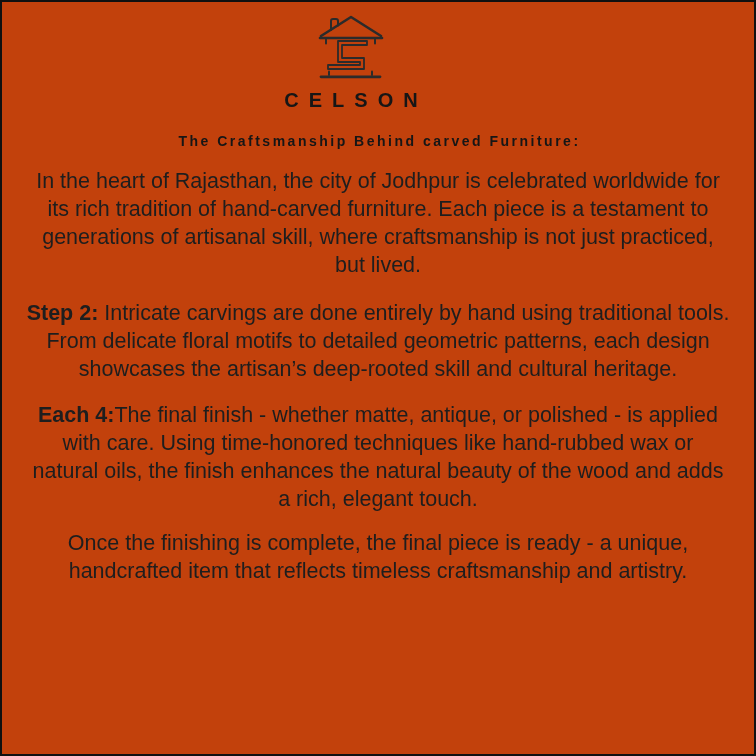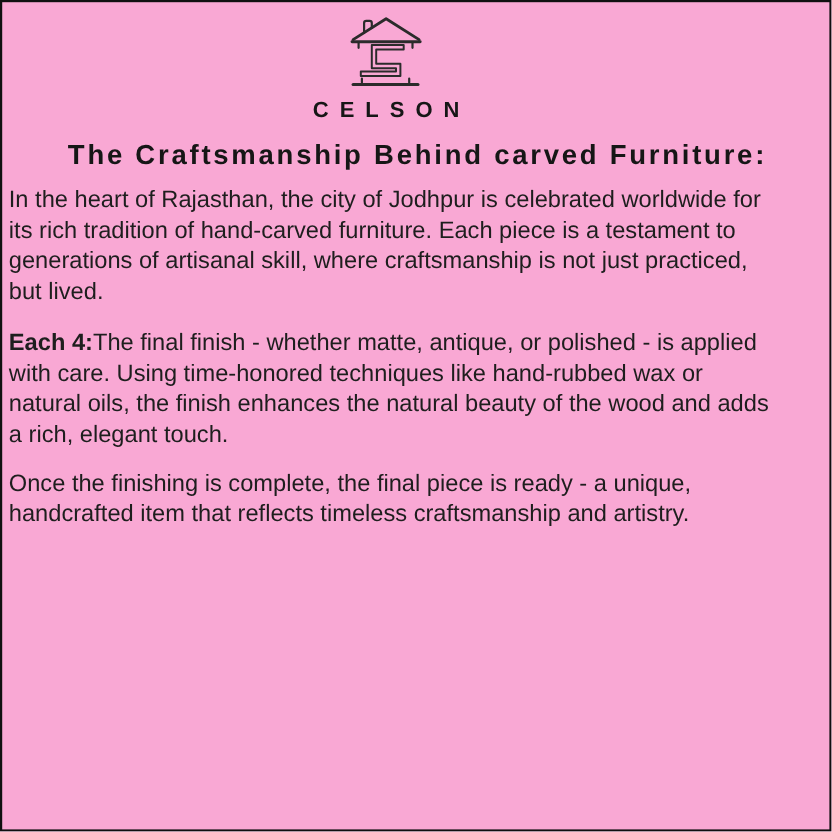--- a/index.html
+++ b/index.html
@@ -1,40 +1,40 @@
 <!DOCTYPE html>
 <html><head>
 <meta charset="utf-8">
 <style>
   html,body { margin:0; padding:0; background:#ffffff; }
   .poster {
     position:relative;
     width:756px; height:756px;
     box-sizing:border-box;
     border:2px solid #101010;
-    background:#f9a8d4;
+    background:#c2410c;
     font-family:"Liberation Sans", sans-serif;
     color:#1e1e1e;
     padding:10px 6px 0 6px;
     overflow:hidden;
   }
   .brand-block { text-align:center; transform:translateX(-27px); }
   .logo-svg { display:block; margin:0 auto; }
   .brand-name {
     font-weight:700; font-size:20px; line-height:24px;
     letter-spacing:10px; padding-left:10px; margin-top:6px;
     color:#161616;
   }
   .heading {
     margin:16px 0 0 0; text-align:center;
-    font-size:25px; line-height:26px; font-weight:700;
+    font-size:14px; line-height:26px; font-weight:700;
     letter-spacing:2.5px; padding-left:3px; color:#161616;
   }
   .para {
-    margin:0; text-align:left;
+    margin:0; text-align:center;
     font-size:21.5px; line-height:28px;
     white-space:pre-line;
   }
   .step-label { font-weight:700; }
   .para-intro  { margin-top:13px; }
   .para-step1  { margin-top:11px; }
   .para-step2  { margin-top:20px; }
   .para-step3  { margin-top:6px; }
   .para-step4  { margin-top:18px; }
   .para-final  { margin-top:16px; }
@@ -60,20 +60,23 @@
   </header>
 
   <h1 class="heading">The Craftsmanship Behind carved Furniture:</h1>
 
   <p class="para para-intro"><span>In the heart of Rajasthan, the city of Jodhpur is celebrated worldwide for
 its rich tradition of hand-carved furniture. Each piece is a testament to
 generations of artisanal skill, where craftsmanship is not just practiced,
 but lived.</span></p>
 
 
+  <p class="para para-step2"><strong class="step-label">Step 2:</strong><span> Intricate carvings are done entirely by hand using traditional tools.
+From delicate floral motifs to detailed geometric patterns, each design
+showcases the artisan’s deep-rooted skill and cultural heritage.</span></p>
 
 
   <p class="para para-step4"><strong class="step-label">Each 4:</strong><span>The final finish - whether matte, antique, or polished - is applied
 with care. Using time-honored techniques like hand-rubbed wax or
 natural oils, the finish enhances the natural beauty of the wood and adds
 a rich, elegant touch.</span></p>
 
   <p class="para para-final"><span>Once the finishing is complete, the final piece is ready - a unique,
 handcrafted item that reflects timeless craftsmanship and artistry.</span></p>
 

